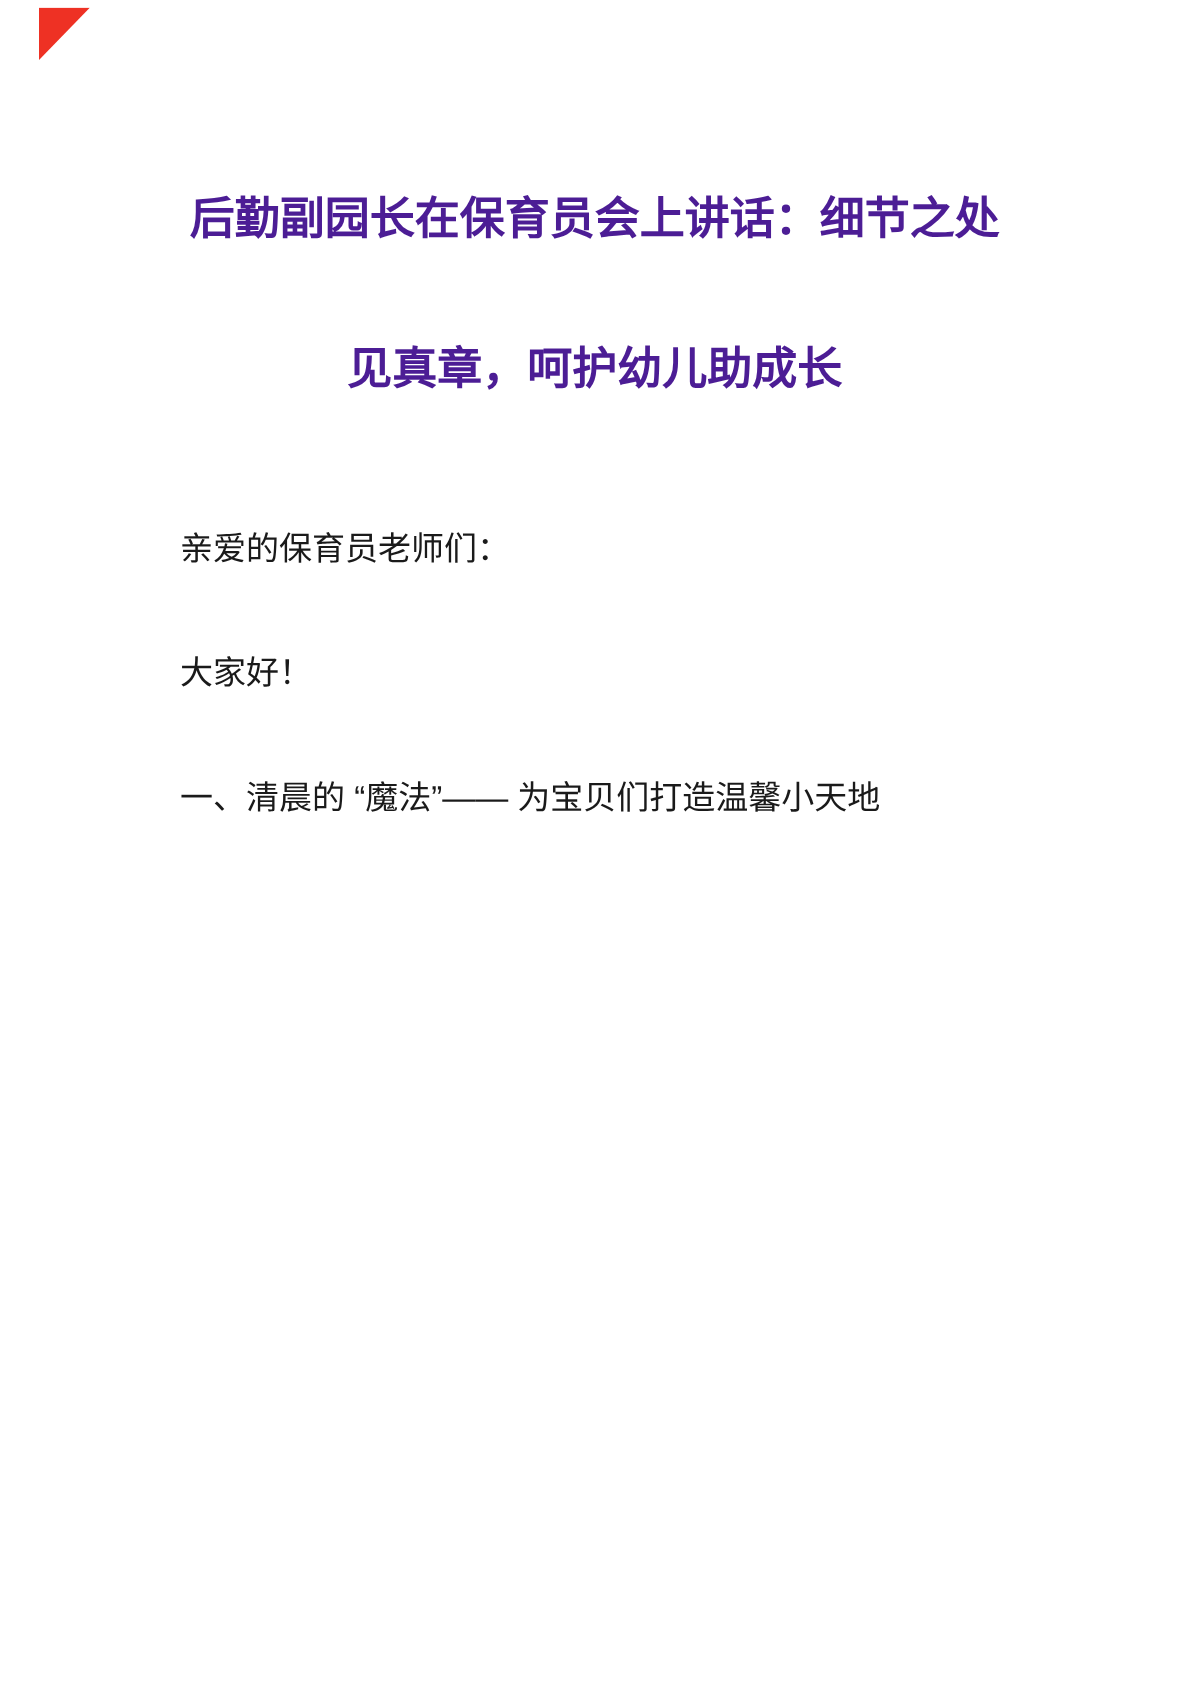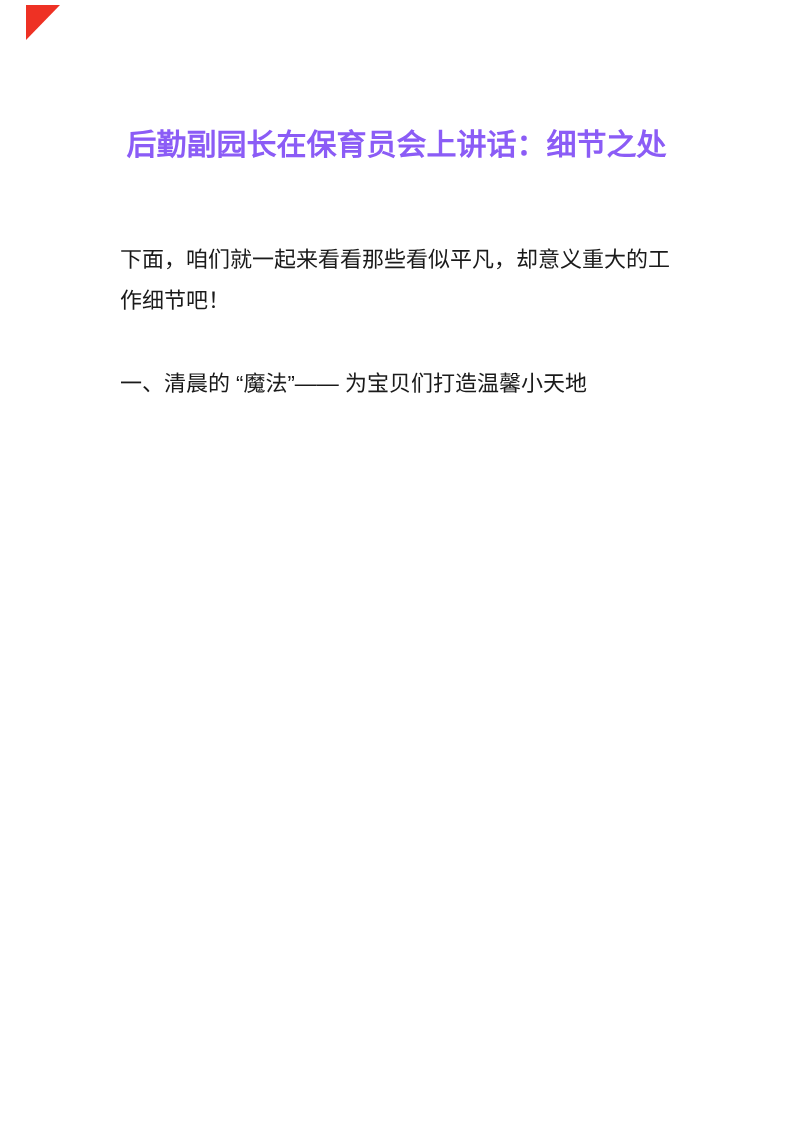--- a/index.html
+++ b/index.html
@@ -27,23 +27,22 @@
   }
   .content {
     padding: 97px 120px 0 120px;
   }
   .doc-title {
     width: 553px;
     font-size: 30px;
     font-weight: bold;
     line-height: 100px;
     text-align: center;
-    color: #8b5cf6;
+    color: #4c1d95;
     letter-spacing: 0;
-    font-family: Liberation Mono, monospace;
   }
   .para {
     width: 553px;
     font-size: 22px;
     line-height: 41.5px;
     margin: 41.5px 0 0 0;
     text-align: left;
     word-break: break-all;
     overflow-wrap: break-word;
   }
@@ -55,24 +54,26 @@
 <body>
 
 <div class="page">
 
   <div class="corner-marker"></div>
 
   <div class="content">
 
     <div class="doc-title">
       <div>后勤副园长在保育员会上讲话：细节之处</div>
+      <div>见真章，呵护幼儿助成长</div>
     </div>
 
+    <p class="para first">亲爱的保育员老师们：</p>
+
+    <p class="para">大家好！</p>
 
 
-
-    <p class="para">下面，咱们就一起来看看那些看似平凡，却意义重大的工作细节吧！</p>
 
     <p class="para">一、清晨的 “魔法”—— 为宝贝们打造温馨小天地</p>
 
 
   </div>
 </div>
 
 </body></html>

